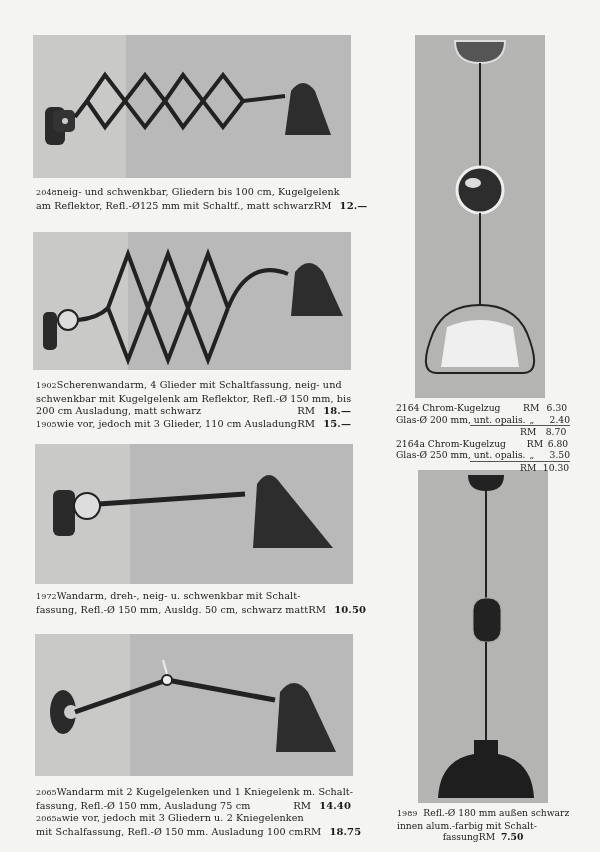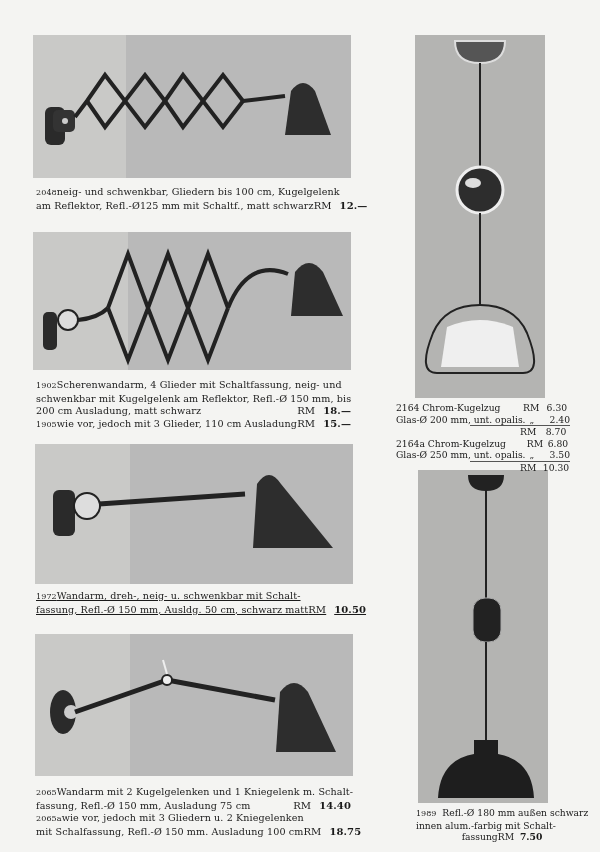--- a/index.html
+++ b/index.html
@@ -120,21 +120,21 @@
   <div class="row">
     <span>200 cm Ausladung, matt schwarz</span>
     <span class="price"><span>RM</span><b>18.—</b></span>
   </div>
   <div class="row">
     <span><span class="num">1905</span><span>wie vor, jedoch mit 3 Glieder, 110 cm Ausladung</span></span>
     <span class="price"><span>RM</span><b>15.—</b></span>
   </div>
 </div>
 
-<div class="cap" style="left:36px;top:590px;width:315px;text-decoration:underline;">
+<div class="cap" style="left:36px;top:590px;width:315px;">
   <div class="row">
     <span><span class="num">1972</span><span>Wandarm, dreh-, neig- u. schwenkbar mit Schalt-</span></span>
   </div>
   <div class="row">
     <span>fassung, Refl.-Ø 150 mm, Ausldg. 50 cm, schwarz matt</span>
     <span class="price"><span>RM</span><b>10.50</b></span>
   </div>
 </div>
 
 <div class="cap" style="left:36px;top:786px;width:315px;">
@@ -184,21 +184,21 @@
       <span class="rm"></span>
       <span class="v">3.50</span>
     </div>
   <div class="row sum">
       <span class="l"></span>
       <span class="rm">RM</span>
       <span class="v">10.30</span>
     </div>
 </div>
 
-<div class="rcap" style="left:416px;top:807px;width:172px;">
+<div class="rcap" style="left:397px;top:807px;width:172px;">
   <div class="row">
       <span class="num" style="font-size:8px;margin-right:6px;">1989</span>
       <span>Refl.-Ø 180 mm außen schwarz</span>
     </div>
   <div class="row">
       <span>innen  alum.-farbig  mit  Schalt-</span>
     </div>
   <div class="row" style="justify-content:center;">
       <span>fassung</span>
       <span><span>RM</span>&nbsp;&nbsp;<b>7.50</b></span>

